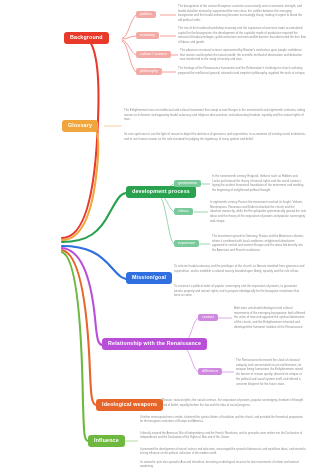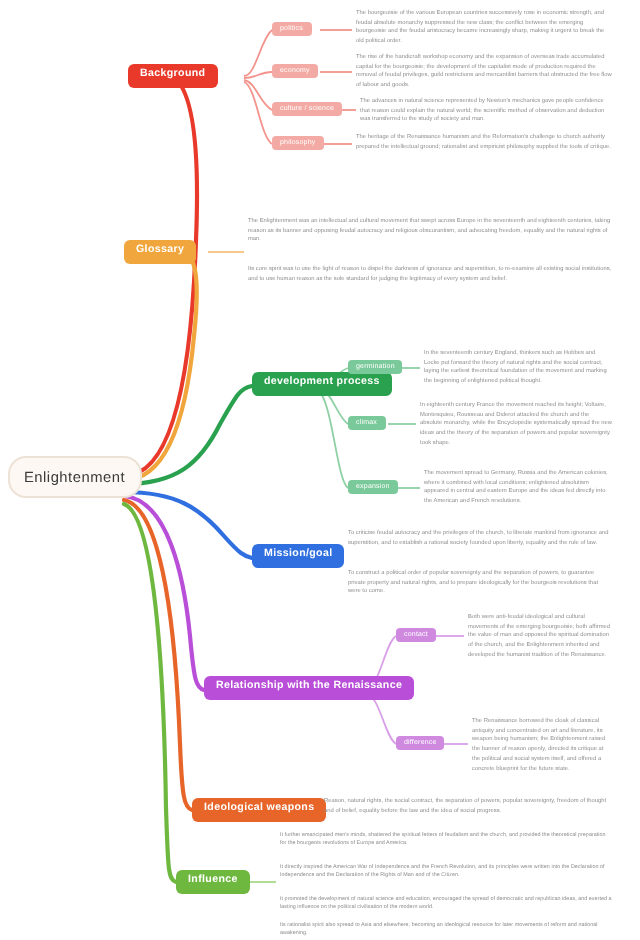--- a/index.html
+++ b/index.html
@@ -95,23 +95,20 @@
     <path d="M196,184 L210,184" stroke="#8fd0a4" stroke-width="0.9" fill="none"></path>
     <path d="M194,212 L208,212" stroke="#8fd0a4" stroke-width="0.9" fill="none"></path>
     <path d="M196,244 L210,244" stroke="#8fd0a4" stroke-width="0.9" fill="none"></path>
     <path d="M158,279 L172,279" stroke="#9dbdf2" stroke-width="0.9" fill="none"></path>
     <path d="M218,318 L232,318" stroke="#d9a0e8" stroke-width="0.9" fill="none"></path>
     <path d="M220,372 L234,372" stroke="#d9a0e8" stroke-width="0.9" fill="none"></path>
     <path d="M146,405 L160,405" stroke="#f2a782" stroke-width="0.9" fill="none"></path>
     <path d="M122,441 L138,441" stroke="#a9d88a" stroke-width="0.9" fill="none"></path>
   </svg>
 
-  <div class="node root">
-    <span>Enlightenment</span>
-  </div>
 
   <div class="node branch" style="left:64px;top:32px;background:#e8392b;">
     <span>Background</span>
   </div>
 
   <div class="node sub" style="left:136px;top:11px;background:#f3aaa4;">
     <span>politics</span>
   </div>
   <div class="body" style="left:178px;top:4px;width:128px;">The bourgeoisie of the various European countries successively rose in economic strength, and feudal absolute monarchy suppressed the new class; the conflict between the emerging bourgeoisie and the feudal aristocracy became increasingly sharp, making it urgent to break the old political order.</div>
 

